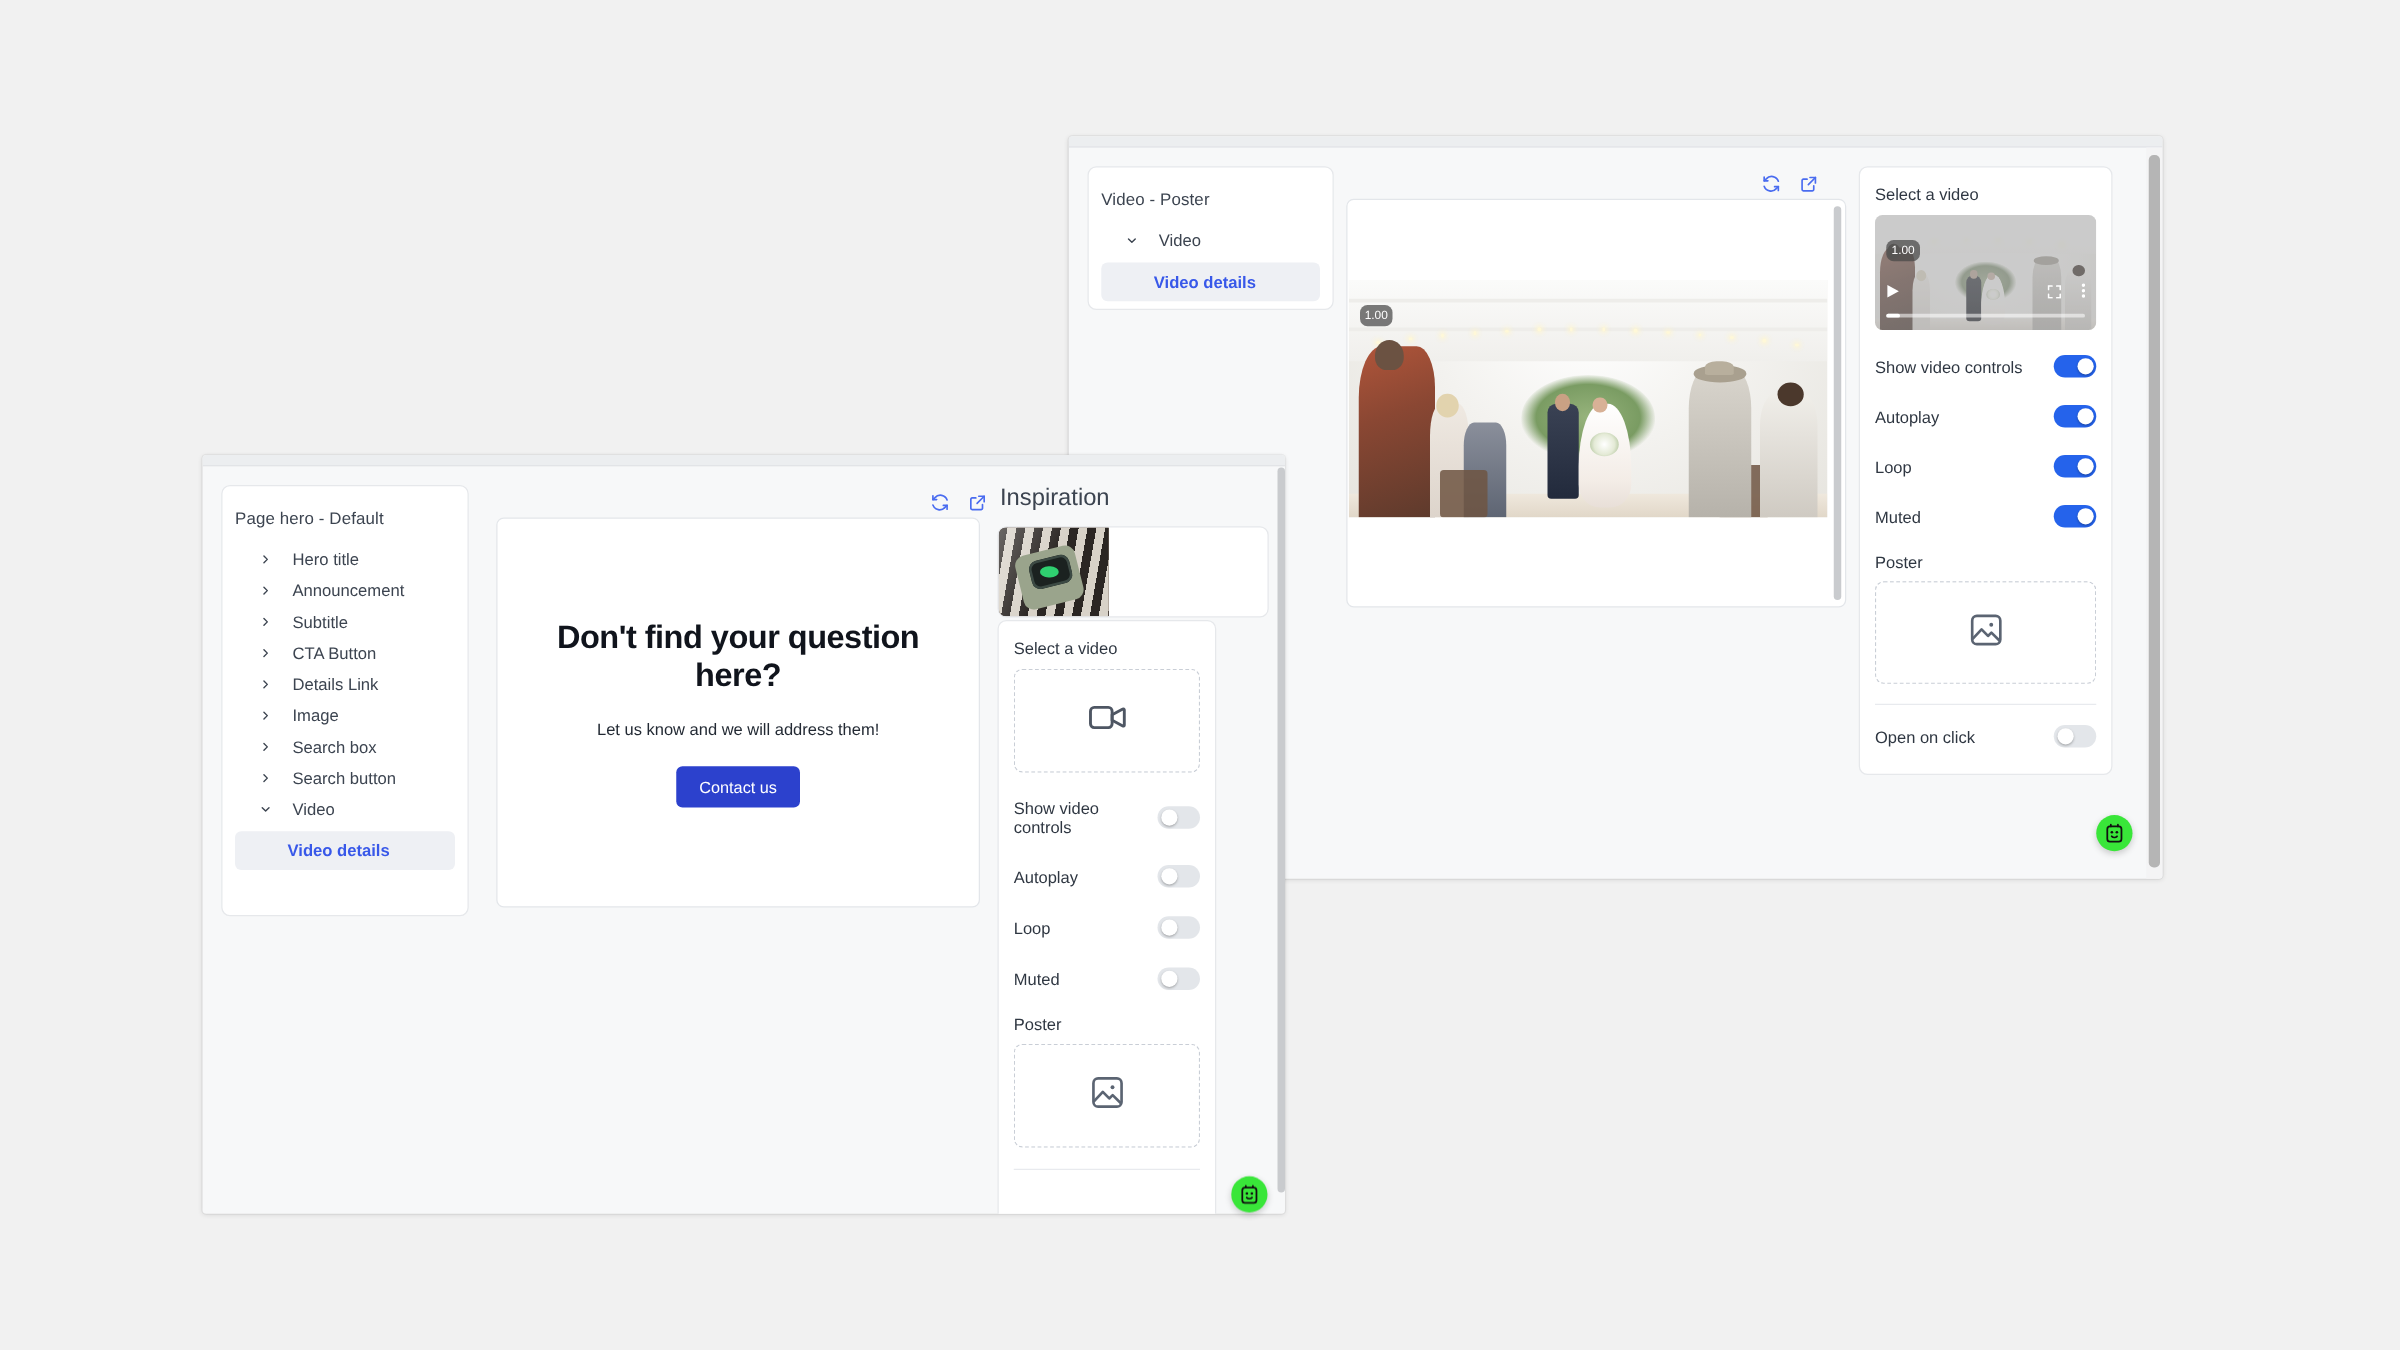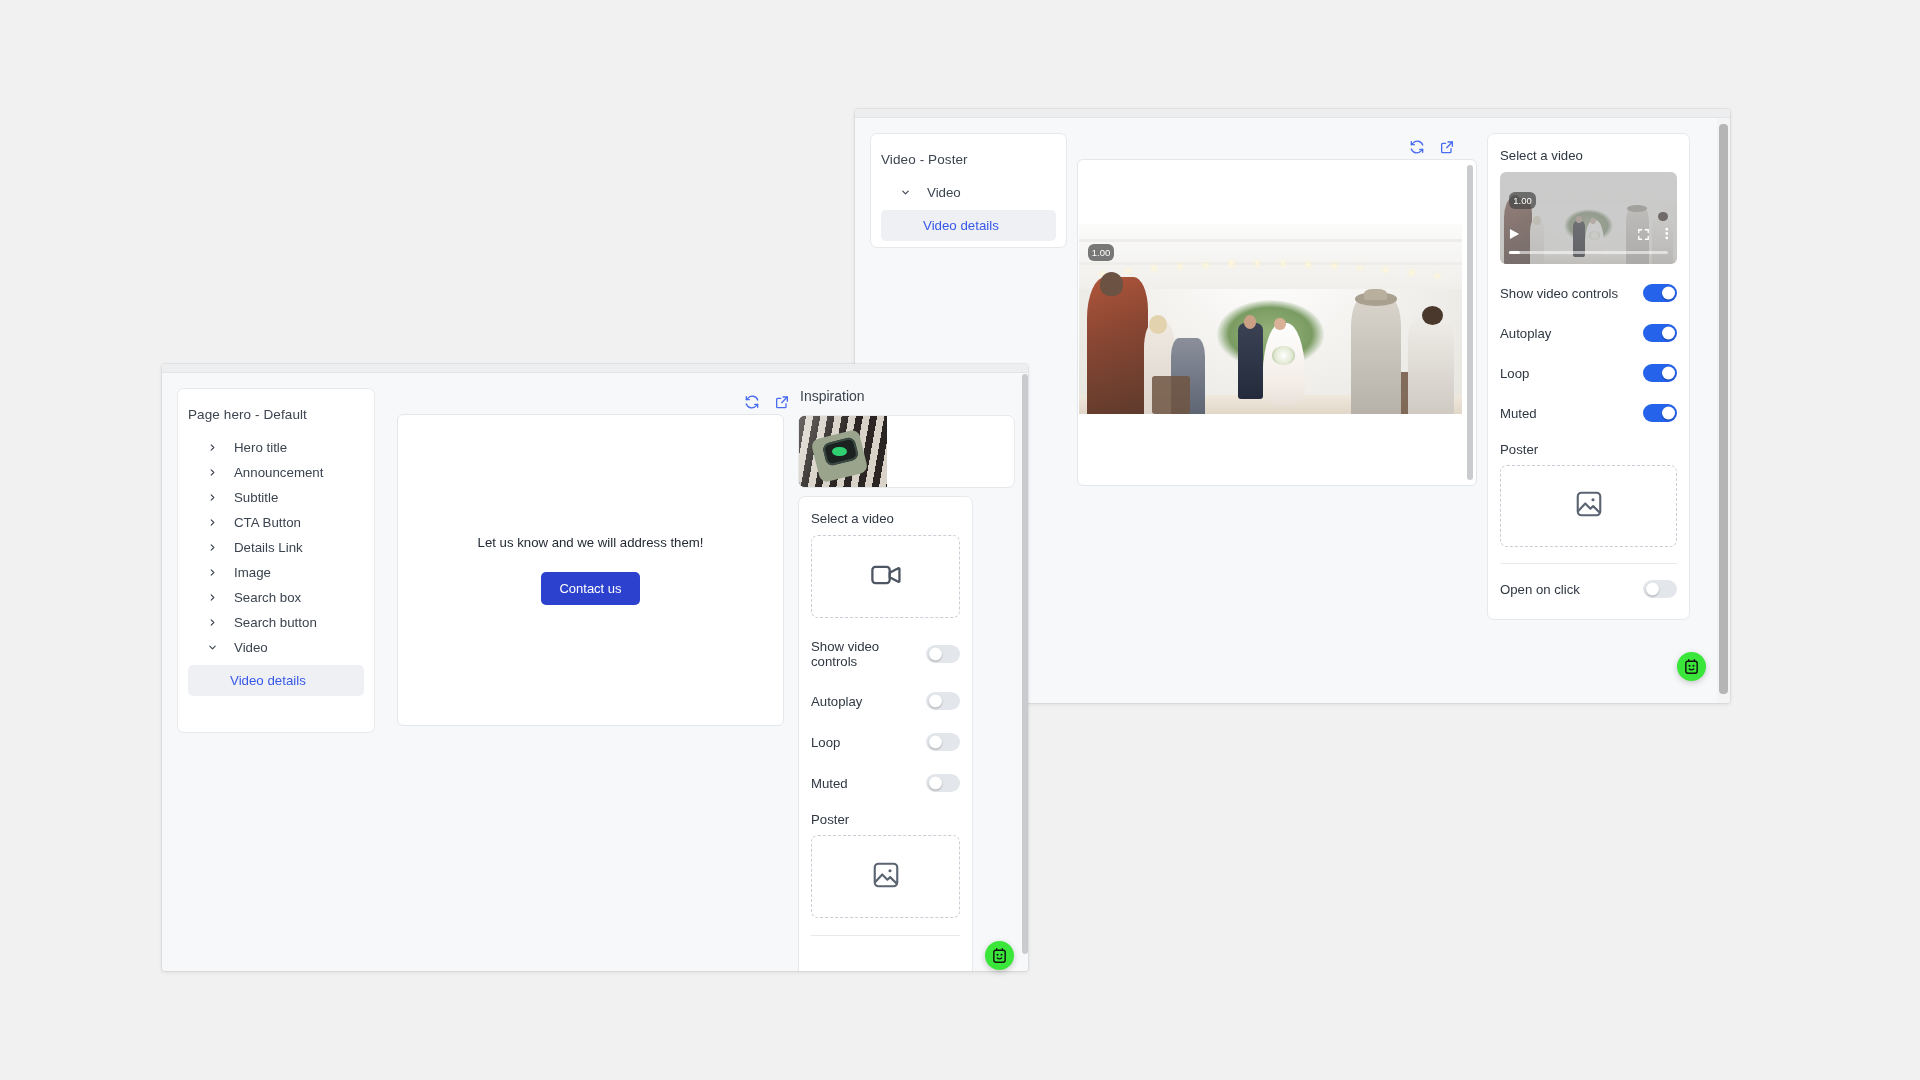--- a/index.html
+++ b/index.html
@@ -44,21 +44,21 @@
     font-size: 13.3px; color: #3c4450;
     padding: 5px 0 5px 20px; border-radius: 5px;
     cursor: pointer;
   }
   .tree-node .chev {
     display: inline-block; width: 9px; height: 9px; flex: none;
     position: relative;
   }
   .chev svg { display:block; }
   .tree-child {
-    font-size: 13.3px; color: #3858e9; font-weight: 400;
+    font-size: 13.3px; color: #3858e9; font-weight: 700;
     background: #eef0f4; border-radius: 5px;
     padding: 8px 0 8px 42px; margin-top: 5px;
     cursor: pointer;
   }
 
   
   .preview-wrap { position: relative; }
   .preview-icons {
     position: absolute; display: flex; gap: 14px;
     align-items: center;
@@ -99,21 +99,21 @@
   .toggle .knob {
     position:absolute; top:50%; transform:translateY(-50%);
     background:#fff; border-radius:50%;
     box-shadow: 0 1px 2px rgba(0,0,0,.28);
   }
   .toggle.off { background:#e3e6ea; }
   .toggle.on  { background:#2563eb; }
   .hr { height:1px; background:#e8eaee; }
 
   
-  .insp-title { font-size: 14px; color:#3c4450; }
+  .insp-title { font-size: 19px; color:#3c4450; }
   .insp-card {
     background:#fff; border:1px solid #e6e8eb; border-radius:7px;
     display:flex; overflow:hidden;
   }
   .insp-left { flex:1; padding:10px 9px; }
   .insp-pill { width:24px;height:6px;border-radius:3px;border:1px solid #c6cbd4; }
   .insp-head { font-weight:800; color:#141821; line-height:1.2; }
   .insp-lines div { background:#b9bfc9; border-radius:1px; height:2.5px; margin-top:3px; }
   .insp-btn { background:#2c41cd; border-radius:2.5px; height:8px; width:30px; }
   .insp-btn2 { background:#c3c8d1; border-radius:2.5px; height:5px; width:24px; }
@@ -540,20 +540,21 @@
           </span>
           <span class="ic">
             <svg viewBox="0 0 24 24" width="16" height="16" fill="none" stroke="#4a6cf0" stroke-width="2" stroke-linecap="round" stroke-linejoin="round">
               <path d="M13.5 4.5H20V11"></path>
                 <path d="M20 4.5 11.5 13"></path>
               <path d="M18 14.5V19a1.5 1.5 0 0 1-1.5 1.5h-11A1.5 1.5 0 0 1 4 19V8a1.5 1.5 0 0 1 1.5-1.5H10"></path>
             </svg>
           </span>
         </div>
         <div class="preview-canvas" style="position:absolute; left:13px; top:26px; width:387px; height:312px; display:flex; flex-direction:column; justify-content:center; padding:0 34px;">
+          <div class="hero-h1" style="font-size:26px; margin-bottom:20px;">Don't find your question here?</div>
           <div class="hero-sub" style="font-size:13.2px; margin-bottom:22px;">Let us know and we will address them!</div>
           <button class="hero-btn" style="font-size:13px; padding:9px 18px;">Contact us</button>
         </div>
       </div>
 
       <div style="position:absolute; left:636px; top:15px; width:217px; height:592px;">
 
         <div class="insp-title" style="padding-left:2px;">Inspiration</div>
 
         <div class="insp-card" style="margin-top:11px; height:73px;">

